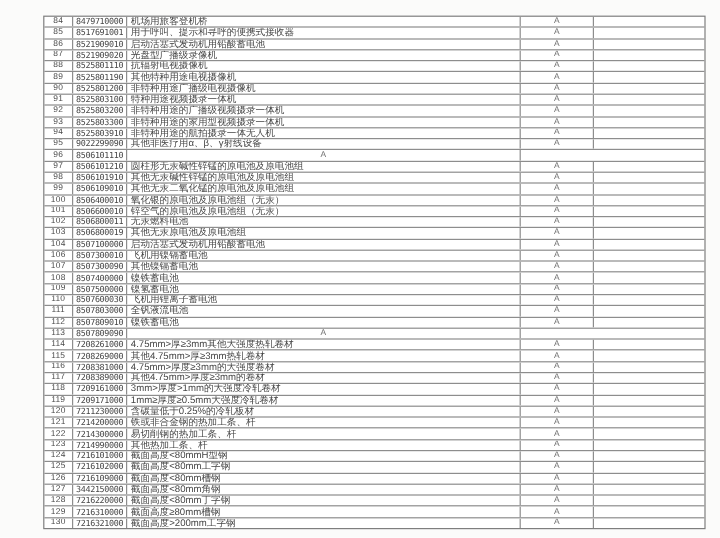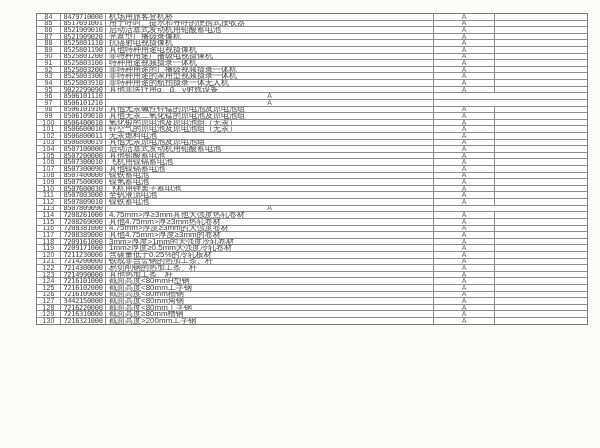--- a/index.html
+++ b/index.html
@@ -7,21 +7,21 @@
     width:600px;height:448px;
     background:#fbfbfa;
     font-family:"Liberation Sans","DejaVu Sans",sans-serif;
     color:#3f3f3f;
     position:relative;
     overflow:hidden;
   }
   .scan-table{
     position:absolute;
     left:36px; top:13px;
-    width:552px; height:312px;
+    width:552px; height:428px;
     display:flex; flex-direction:column;
     border:1px solid #7e7e7e;
     background:#ffffff;
     box-sizing:border-box;
   }
   .row{
     flex:1 1 0;
     display:grid;
     grid-template-columns:24px 45px 328px 61px 94px;
     align-items:center;
@@ -52,21 +52,20 @@
     font-size:7px;
     font-family:"DejaVu Sans Mono","Liberation Mono",monospace;
     color:#474747;
     letter-spacing:-0.3px;
   }
   .cell.c-desc{
     justify-content:flex-start;
     padding-left:3px;
     font-size:8px;
     color:#454545;
-    text-decoration:underline;
   }
   .cell.c-status{
     justify-content:center;
     font-size:7px;
     color:#6e6e6e;
   }
   .cell.c-remark{
     justify-content:flex-start;
   }
 </style>
@@ -161,20 +160,21 @@
     </div>
     <div class="row">
       <div class="cell c-no">96</div>
       <div class="cell c-code">8506101110</div>
       <div class="cell c-status">A</div>
       <div class="cell c-remark"></div>
     </div>
     <div class="row">
       <div class="cell c-no">97</div>
       <div class="cell c-code">8506101210</div>
+      <div class="cell c-desc">圆柱形无汞碱性锌锰的原电池及原电池组</div>
       <div class="cell c-status">A</div>
       <div class="cell c-remark"></div>
     </div>
     <div class="row">
       <div class="cell c-no">98</div>
       <div class="cell c-code">8506101910</div>
       <div class="cell c-desc">其他无汞碱性锌锰的原电池及原电池组</div>
       <div class="cell c-status">A</div>
       <div class="cell c-remark"></div>
     </div>
@@ -214,27 +214,20 @@
       <div class="cell c-remark"></div>
     </div>
     <div class="row">
       <div class="cell c-no">104</div>
       <div class="cell c-code">8507100000</div>
       <div class="cell c-desc">启动活塞式发动机用铅酸蓄电池</div>
       <div class="cell c-status">A</div>
       <div class="cell c-remark"></div>
     </div>
     <div class="row">
-      <div class="cell c-no">105</div>
-      <div class="cell c-code">8507200000</div>
-      <div class="cell c-desc">其他铅酸蓄电池</div>
-      <div class="cell c-status">A</div>
-      <div class="cell c-remark"></div>
-    </div>
-    <div class="row">
       <div class="cell c-no">106</div>
       <div class="cell c-code">8507300010</div>
       <div class="cell c-desc">飞机用镍镉蓄电池</div>
       <div class="cell c-status">A</div>
       <div class="cell c-remark"></div>
     </div>
     <div class="row">
       <div class="cell c-no">107</div>
       <div class="cell c-code">8507300090</div>
       <div class="cell c-desc">其他镍镉蓄电池</div>

